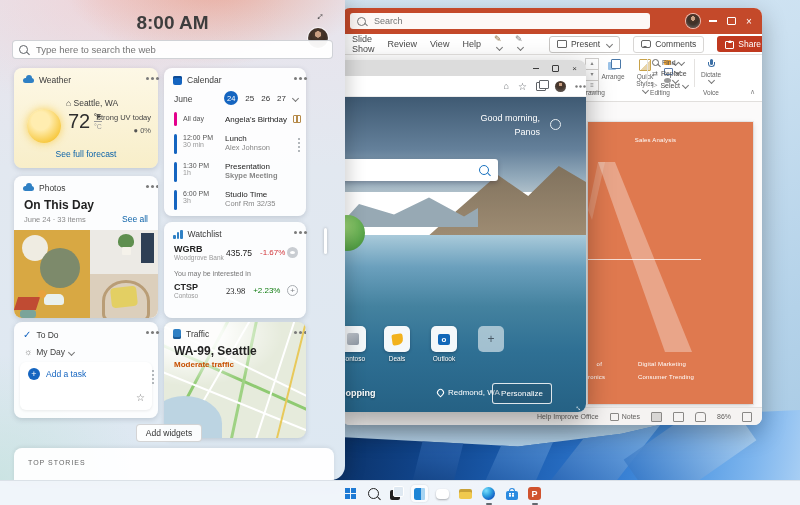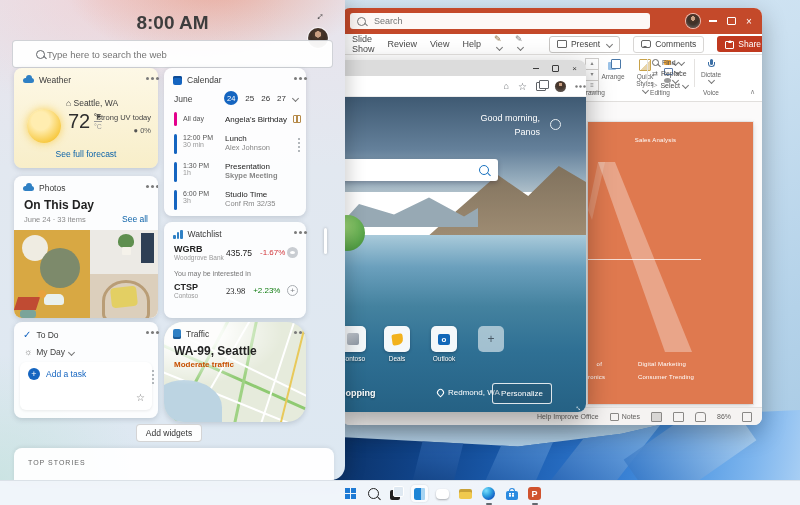--- a/index.html
+++ b/index.html
@@ -37,23 +37,23 @@
     box-shadow:4px 0 18px rgba(0,0,0,.18);}
   .card{position:absolute;background:rgba(255,255,255,.9);border-radius:8px;
     box-shadow:0 1.5px 5px rgba(60,70,90,.18);}
   .whead{position:absolute;top:7px;left:9px;display:flex;align-items:center;gap:5px;
     font-size:8.5px;color:#3a3a3a;}
   .dotsbtn{position:absolute;top:9px;right:9px;}
   .wlink{color:#0b62a8;}
   #clock{left:0;top:12px;width:345px;text-align:center;font-size:19px;font-weight:700;color:#3d3d3d;}
   #expand{left:313px;top:9px;font-size:11px;color:#444;transform:rotate(-45deg);}
   #panel-avatar{left:308px;top:28px;width:20px;height:20px;}
-  #panel-search{left:12px;top:40px;width:321px;height:28px;background:rgba(255,255,255,.95);
-    border:1px solid rgba(120,130,140,.35);border-radius:4px;display:flex;align-items:center;
-    padding:0 23px;box-sizing:border-box;color:#5f6368;}
+  #panel-search{left:12px;top:40px;width:321px;height:19px;background:rgba(255,255,255,.95);
+    border:1px solid rgba(120,130,140,.35);border-radius:4px;display:flex;align-items:center;gap:6px;
+    padding:0 6px;box-sizing:border-box;color:#5f6368;}
   #panel-search input{border:none;outline:none;background:transparent;font-size:9.5px;color:#444;width:100%;
     font-family:inherit;}
   
   .sun{background:radial-gradient(circle at 40% 35%,#ffedb0 30%,#f7c83f 75%,#eeb62f);border-radius:50%;
     box-shadow:0 0 8px rgba(247,200,63,.8);}
   .tempF{font-size:7px;color:#333;font-weight:700;border-bottom:1px solid #999;padding-bottom:1px;}
   .tempC{font-size:7px;color:#999;padding-top:1px;}
   
   .evbar{width:3px;border-radius:2px;flex:none;}
   .evtime{width:36px;flex:none;}
@@ -525,21 +525,21 @@
         <span style="width:52px;">
             <div style="font-size:9px;color:#222;font-weight:700;">CTSP</div>
             <div style="font-size:6.5px;color:#999;">Contoso</div>
           </span>
         <span style="font-size:8.5px;color:#222;font-family:Liberation Serif, serif;">23.98</span>
         <span class="pos" style="font-size:8px;margin-left:8px;">+2.23%</span>
         <span class="plusic" style="margin-left:auto;">+</span>
       </div>
     </div>
 
-    <div class="card" style="left:164px;top:322px;width:142px;height:100px;overflow:hidden;background:#e6ebdc;border-radius:19px;">
+    <div class="card" style="left:164px;top:322px;width:142px;height:116px;overflow:hidden;background:#e6ebdc;">
       <div class="abs" style="inset:0;">
         <div class="road" style="left:-10px;top:58px;width:180px;height:3px;background:#8fca72;transform:rotate(24deg);"></div>
         <div class="road" style="left:30px;top:-10px;width:3px;height:140px;background:#8fca72;transform:rotate(28deg);"></div>
         <div class="road" style="left:78px;top:-20px;width:3px;height:160px;background:#9fd284;transform:rotate(12deg);"></div>
         <div class="road" style="left:108px;top:-10px;width:2px;height:150px;background:#fff;transform:rotate(18deg);"></div>
         <div class="road" style="left:-20px;top:80px;width:190px;height:2px;background:#fff;transform:rotate(22deg);"></div>
         <div class="road" style="left:-10px;top:40px;width:170px;height:2px;background:#fff;transform:rotate(26deg);"></div>
         <div class="road" style="left:50px;top:-16px;width:2px;height:150px;background:#fff;transform:rotate(30deg);"></div>
         <div class="road" style="left:126px;top:0px;width:2px;height:120px;background:#e8c95a;transform:rotate(14deg);"></div>
         <div class="abs" style="left:-12px;bottom:-8px;width:70px;height:50px;background:#bcd4e2;border-radius:50% 60% 10% 50%;"></div>

